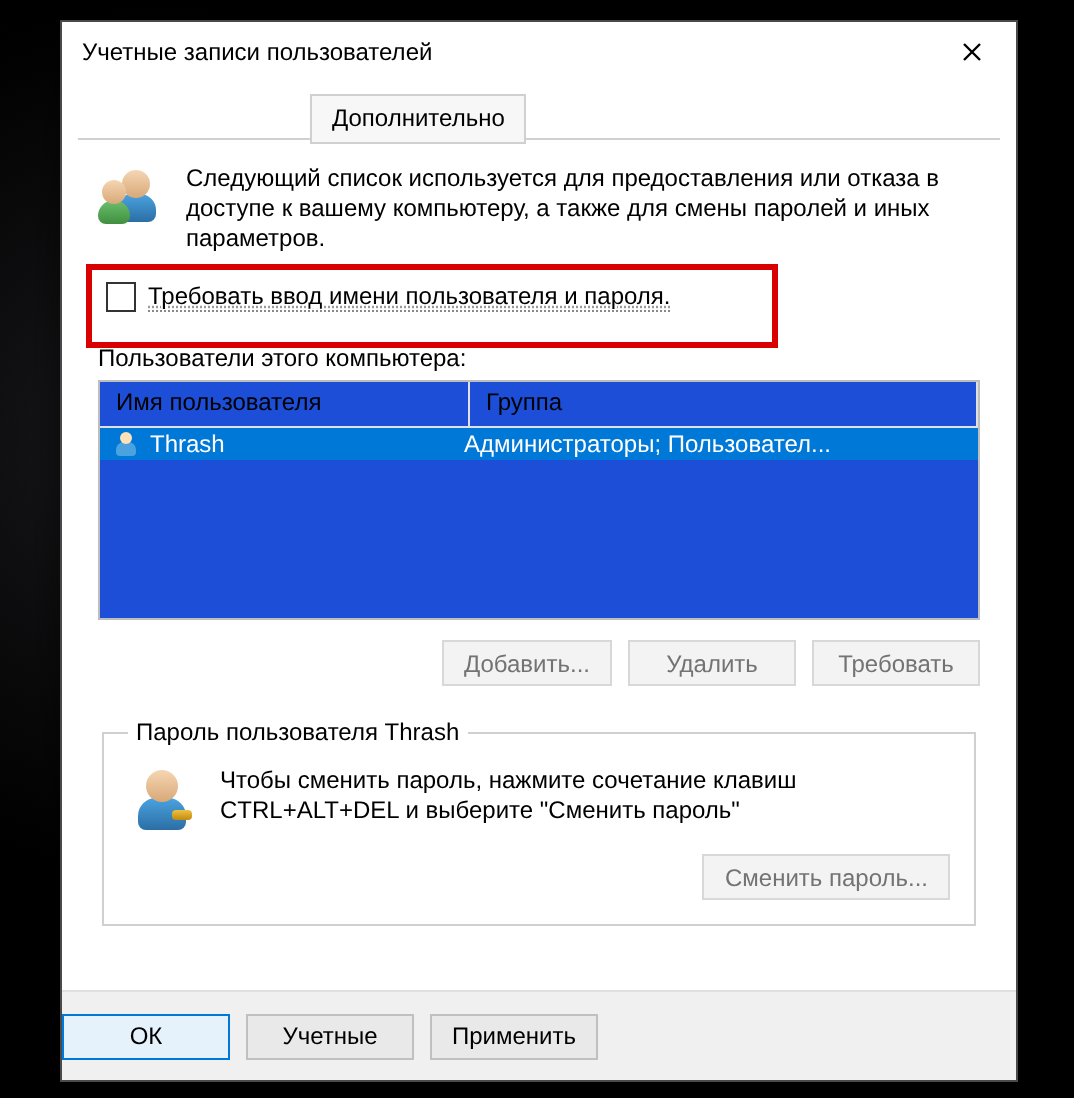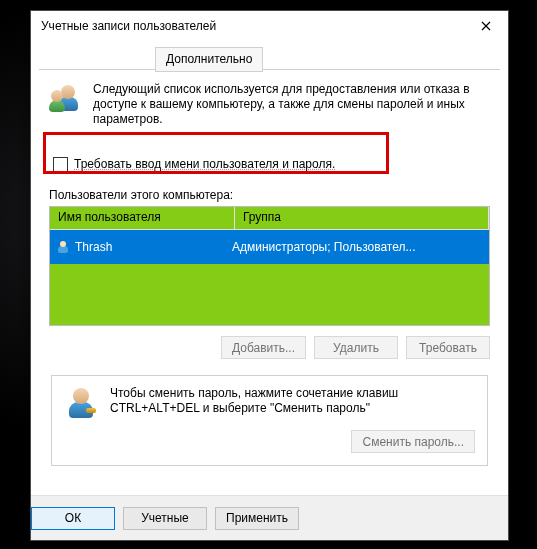--- a/index.html
+++ b/index.html
@@ -9,30 +9,30 @@
   .titlebar .spacer{flex:1}
   .close-btn{width:45px;height:30px;display:flex;align-items:center;justify-content:center;color:#000}
   .tab-strip{position:relative;height:24px;margin:4px 8px 0 8px;border-bottom:1px solid #d0d0d0}
   .tab{position:absolute;top:2px;height:23px;line-height:22px;padding:0 10px;border:1px solid #d0d0d0;background:#fff;font-size:12px}
   .tab.active{border-bottom:1px solid #fff;z-index:2}
   .tab.inactive{background:#f7f7f7;z-index:1}
   .body{flex:1;padding:12px 18px 10px 18px;background:#fff;position:relative}
   .intro{display:flex;gap:10px;margin-bottom:14px}
   .intro-text{flex:1;line-height:15px}
   .redbox{position:absolute;left:12px;top:62px;width:340px;height:36px;border:3px solid #d80000;pointer-events:none}
-  .chk-row{display:flex;align-items:center;gap:6px;margin:30px 0 10px 4px}
+  .chk-row{display:flex;align-items:center;gap:6px;margin:14px 0 10px 4px}
   .chk{width:13px;height:13px;border:1px solid #333;background:#fff}
   .chk-label{text-decoration:underline dotted;text-decoration-color:#999;border-bottom:1px dotted #888}
   .sub-label{margin:16px 0 4px 0}
-  .userlist{border:1px solid #bdbdbd;height:118px;background:#84cc16}
+  .userlist{border:1px solid #bdbdbd;height:118px;background:#1d4ed8}
   .list-head{display:flex;height:22px;border-bottom:1px solid #e0e0e0;font-size:12px}
   .list-head div{padding:3px 8px;border-right:1px solid #e0e0e0}
   .col1{flex:0 0 168px}
   .col2{flex:1}
-  .row{display:flex;height:34px;align-items:center;font-size:12px}
+  .row{display:flex;height:16px;align-items:center;font-size:12px}
   .row.sel{background:#0078d7;color:#fff}
   .row .c1{flex:0 0 168px;display:flex;align-items:center;gap:5px;padding-left:6px}
   .row .c2{flex:1;padding-left:8px;white-space:nowrap;overflow:hidden;text-overflow:ellipsis}
   .btn-row{display:flex;justify-content:flex-end;gap:8px;margin-top:10px}
   button.win{min-width:84px;height:23px;font-family:inherit;font-size:12px;background:#e9e9e9;border:1px solid #c0c0c0;color:#000;padding:0 10px}
   button.win:disabled{color:#737373;background:#f3f3f3;border-color:#d8d8d8}
   button.win.primary{border:1px solid #0078d7;background:#e5f1fb}
   fieldset.pwd{margin-top:16px;border:1px solid #d0d0d0;padding:10px 12px 12px 12px}
   fieldset.pwd legend{font-size:12px;padding:0 4px}
   .pwd-body{display:flex;gap:12px;align-items:flex-start}
@@ -113,20 +113,21 @@
       </div>
     </div>
 
     <div class="btn-row">
       <button class="win" disabled="">Добавить...</button>
       <button class="win" disabled="">Удалить</button>
       <button class="win" disabled="">Требовать</button>
     </div>
 
     <fieldset class="pwd">
+      <legend>Пароль пользователя Thrash</legend>
       <div class="pwd-body">
         <div class="avatar-single">
           <div class="b"></div>
             <div class="h"></div>
             <div class="k"></div>
         </div>
         <div class="pwd-text">Чтобы сменить пароль, нажмите сочетание клавиш CTRL+ALT+DEL и выберите "Сменить пароль"</div>
       </div>
       <div class="btn-row">
         <button class="win" disabled="">Сменить пароль...</button>

